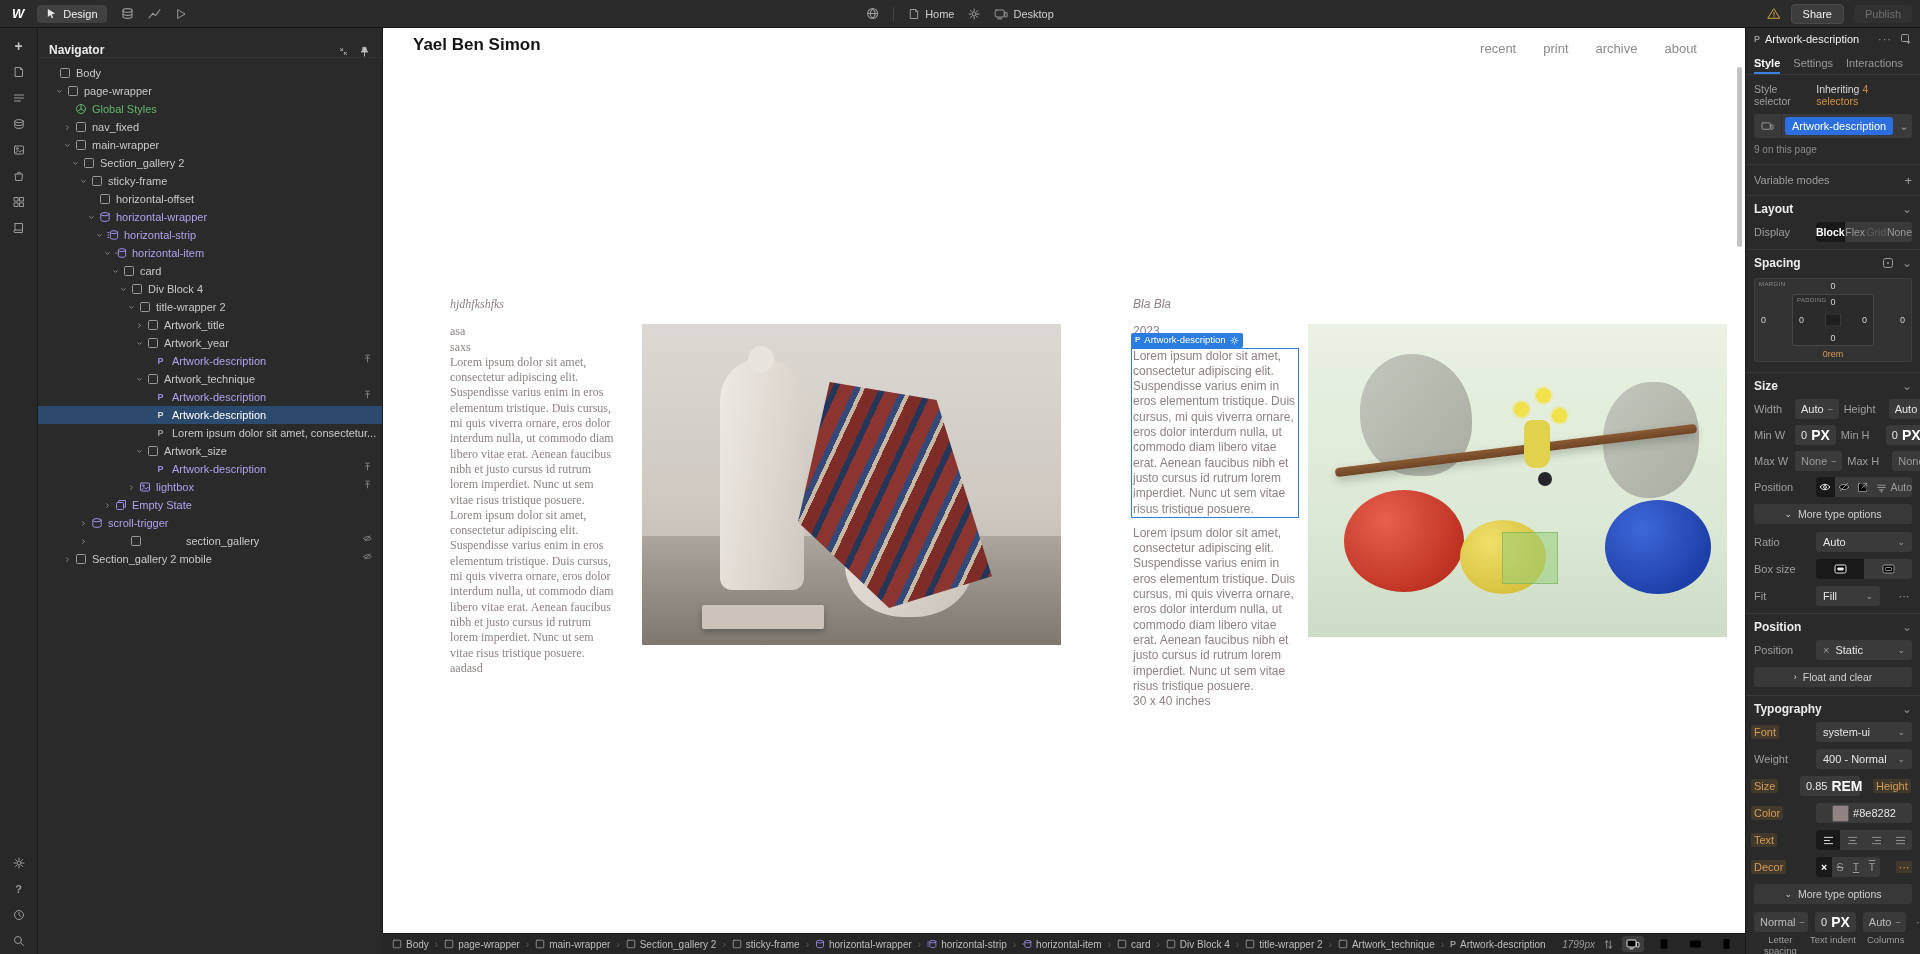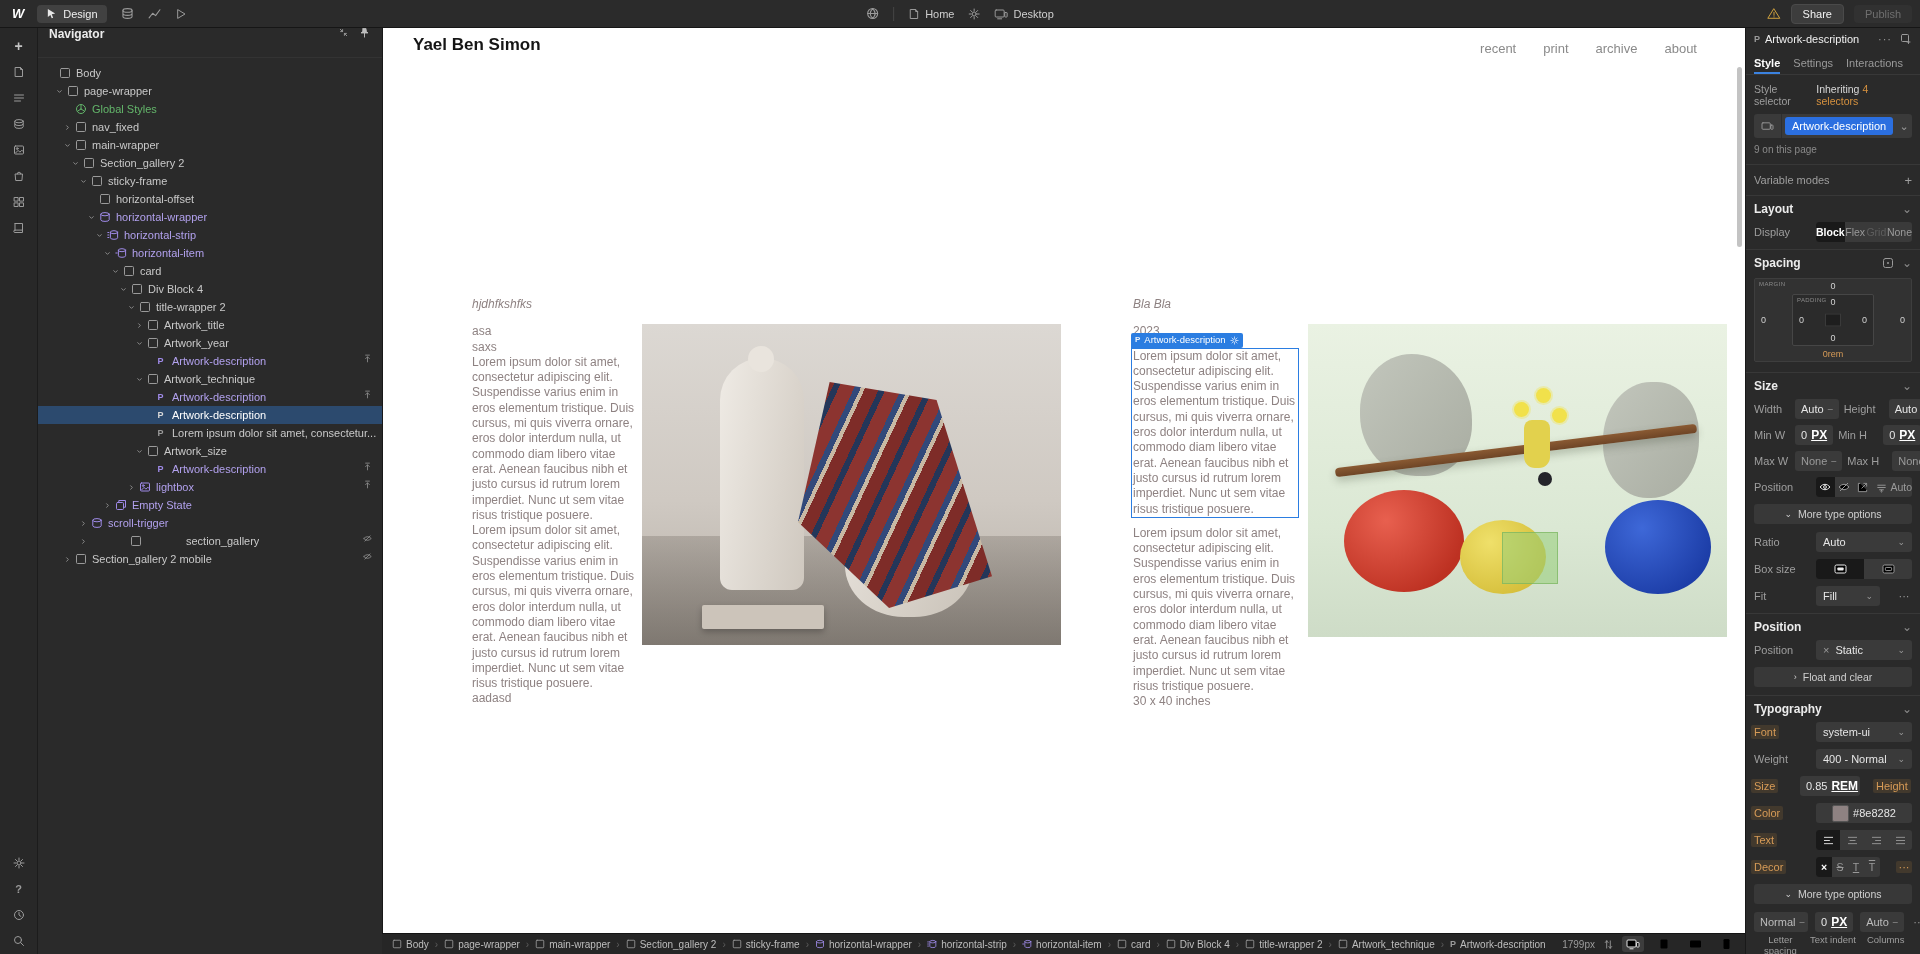--- a/index.html
+++ b/index.html
@@ -23,21 +23,21 @@
   .warn svg{stroke:#cfa23e;}
 
   
   .rail{position:absolute;left:0;top:27px;width:37px;bottom:0;background:#282828;border-right:1px solid #1c1c1c;
         display:flex;flex-direction:column;align-items:center;padding-top:6px;z-index:20;}
   .rail-btn{width:26px;height:26px;border-radius:4px;display:flex;align-items:center;justify-content:center;color:#9a9a9a;}
   .rail-spacer{flex:1;}
 
   
   .navpanel{position:absolute;left:37px;top:27px;width:345px;bottom:0;background:#2a2a2a;border-right:1px solid #191919;z-index:10;}
-  .nav-header{height:30px;display:flex;align-items:flex-start;justify-content:space-between;padding:0 12px;border-bottom:1px solid #333;}
+  .nav-header{height:30px;display:flex;align-items:flex-end;justify-content:space-between;padding:0 12px;border-bottom:1px solid #333;}
   .nav-title{font-size:12px;font-weight:bold;color:#ececec;}
   .nav-hicons{display:flex;gap:10px;}
   .tree{padding-top:6px;font-size:11px;}
   .tree-row{height:18px;display:flex;align-items:center;color:#c9c9c9;position:relative;cursor:default;white-space:nowrap;}
   .tree-row .tarrow{width:12px;display:inline-flex;justify-content:center;flex:none;}
   .tree-row .ticon{width:15px;display:inline-flex;justify-content:center;flex:none;margin-right:4px;}
   .tree-row .tlabel{overflow:hidden;text-overflow:ellipsis;max-width:215px;}
   .tree-row.purple .tlabel{color:#b2a1ee;}
   .tree-row.purple .ticon svg{stroke:#9f8ae8;}
   .tree-row.purple .pchar{color:#9f8ae8;}
@@ -87,21 +87,21 @@
   .cube{position:absolute;left:194px;top:208px;width:54px;height:50px;background:rgba(150,205,120,.55);border:1px solid rgba(118,178,92,.65);}
   .pivot{position:absolute;left:230px;top:148px;width:14px;height:14px;background:#24242a;border-radius:50%;}
 
   
   .bottombar{position:absolute;left:382px;top:933px;width:1363px;height:21px;background:#262626;border-top:1px solid #141414;
              display:flex;align-items:center;padding:0 8px;font-size:10px;color:#bdbdbd;z-index:15;box-sizing:border-box;}
   .crumb{display:flex;align-items:center;gap:4px;padding:0 2px;white-space:nowrap;}
   .crumb svg{stroke:#9a9a9a;}
   .crumb.purple svg{stroke:#9f8ae8;}
   .crumb-sep{color:#5c5c5c;margin:0 4px;font-size:10px;}
-  .bb-right{margin-left:auto;display:flex;align-items:center;gap:9px;color:#9c9c9c;}
+  .bb-right{margin-left:auto;display:flex;align-items:center;gap:9px;color:#9c9c9c;font-style:italic;}
   .dev{width:22px;height:16px;display:flex;align-items:center;justify-content:center;border-radius:3px;}
   .dev.active{background:#3d3d3d;}
   .dev.active svg{stroke:#e4e4e4;}
 
   
   .panel{position:absolute;left:1745px;top:27px;width:175px;bottom:0;background:#2a2a2a;border-left:1px solid #191919;
          font-size:11px;z-index:25;overflow:hidden;box-sizing:border-box;}
   .divider{height:1px;background:#383838;margin:0;}
   .p-pad{padding:0 8px;}
   .p-header{height:24px;display:flex;align-items:center;gap:5px;padding:0 8px;}
@@ -126,21 +126,21 @@
   .row{display:flex;align-items:center;padding:0 8px;margin-bottom:7px;gap:16px;}
   .rlabel{width:46px;flex:none;color:#9e9e9e;font-size:11px;}
   .lbl-set{color:#d79b57;background:rgba(213,148,66,.14);padding:1px 3px;border-radius:2px;margin-left:-3px;}
   .seg{flex:1;display:flex;background:#3a3a3a;border-radius:3px;height:20px;overflow:hidden;}
   .seg > div{flex:1;display:flex;align-items:center;justify-content:center;color:#9a9a9a;font-size:10.5px;}
   .seg > div.active{background:#191919;color:#fff;font-weight:bold;}
   .seg > div.dim{color:#5d5d5d;}
   .seg svg{stroke:#9a9a9a;}
   .seg .active svg{stroke:#eee;}
   .input{background:#3a3a3a;border-radius:3px;height:20px;display:flex;align-items:center;padding:0 6px;color:#e6e6e6;gap:4px;}
-  .input .unit{margin-left:auto;font-weight:bold;color:#fff;font-size:12px;text-decoration:underline;}
+  .input .unit{margin-left:auto;font-weight:bold;color:#fff;font-size:14px;}
   .input .ichev{margin-left:auto;color:#9a9a9a;font-size:9px;}
   .input.full{flex:1;justify-content:center;}
   .dropdown{flex:1;background:#3a3a3a;border-radius:3px;height:20px;display:flex;align-items:center;padding:0 7px;color:#e6e6e6;}
   .dropdown .ichev{margin-left:auto;color:#9a9a9a;font-size:9px;}
   .btn-wide{margin:0 8px 8px;height:20px;background:#383838;border-radius:3px;display:flex;align-items:center;justify-content:center;
             gap:6px;color:#cfcfcf;font-size:10.5px;}
   .more3{width:16px;color:#9a9a9a;text-align:center;flex:none;}
   .more3.orange{color:#d79b57;background:rgba(213,148,66,.14);border-radius:2px;}
   
   .spc{position:relative;margin:2px 8px 10px;height:82px;background:#323232;border:1px solid #3e3e3e;border-radius:2px;}
@@ -697,21 +697,21 @@
 
   <div class="canvas">
     <div class="site-title">Yael Ben Simon</div>
     <div class="site-nav" id="canvas-nav">
         <span>recent</span>
         <span>print</span>
         <span>archive</span>
         <span>about</span>
       </div>
 
-    <div class="colcard" style="left:90px;top:270px;">
+    <div class="colcard" style="left:68px;top:270px;font-family:Liberation Serif, serif;">
       <div class="card-title">hjdhfkshfks</div>
       <div>asa</div>
       <div>saxs</div>
       <div>Lorem ipsum dolor sit amet, consectetur adipiscing elit. Suspendisse varius enim in eros elementum tristique. Duis cursus, mi quis viverra ornare, eros dolor interdum nulla, ut commodo diam libero vitae erat. Aenean faucibus nibh et justo cursus id rutrum lorem imperdiet. Nunc ut sem vitae risus tristique posuere.</div>
       <div>Lorem ipsum dolor sit amet, consectetur adipiscing elit. Suspendisse varius enim in eros elementum tristique. Duis cursus, mi quis viverra ornare, eros dolor interdum nulla, ut commodo diam libero vitae erat. Aenean faucibus nibh et justo cursus id rutrum lorem imperdiet. Nunc ut sem vitae risus tristique posuere.</div>
       <div>aadasd</div>
     </div>
 
     <div class="art art-left">
       <div class="floor"></div>

